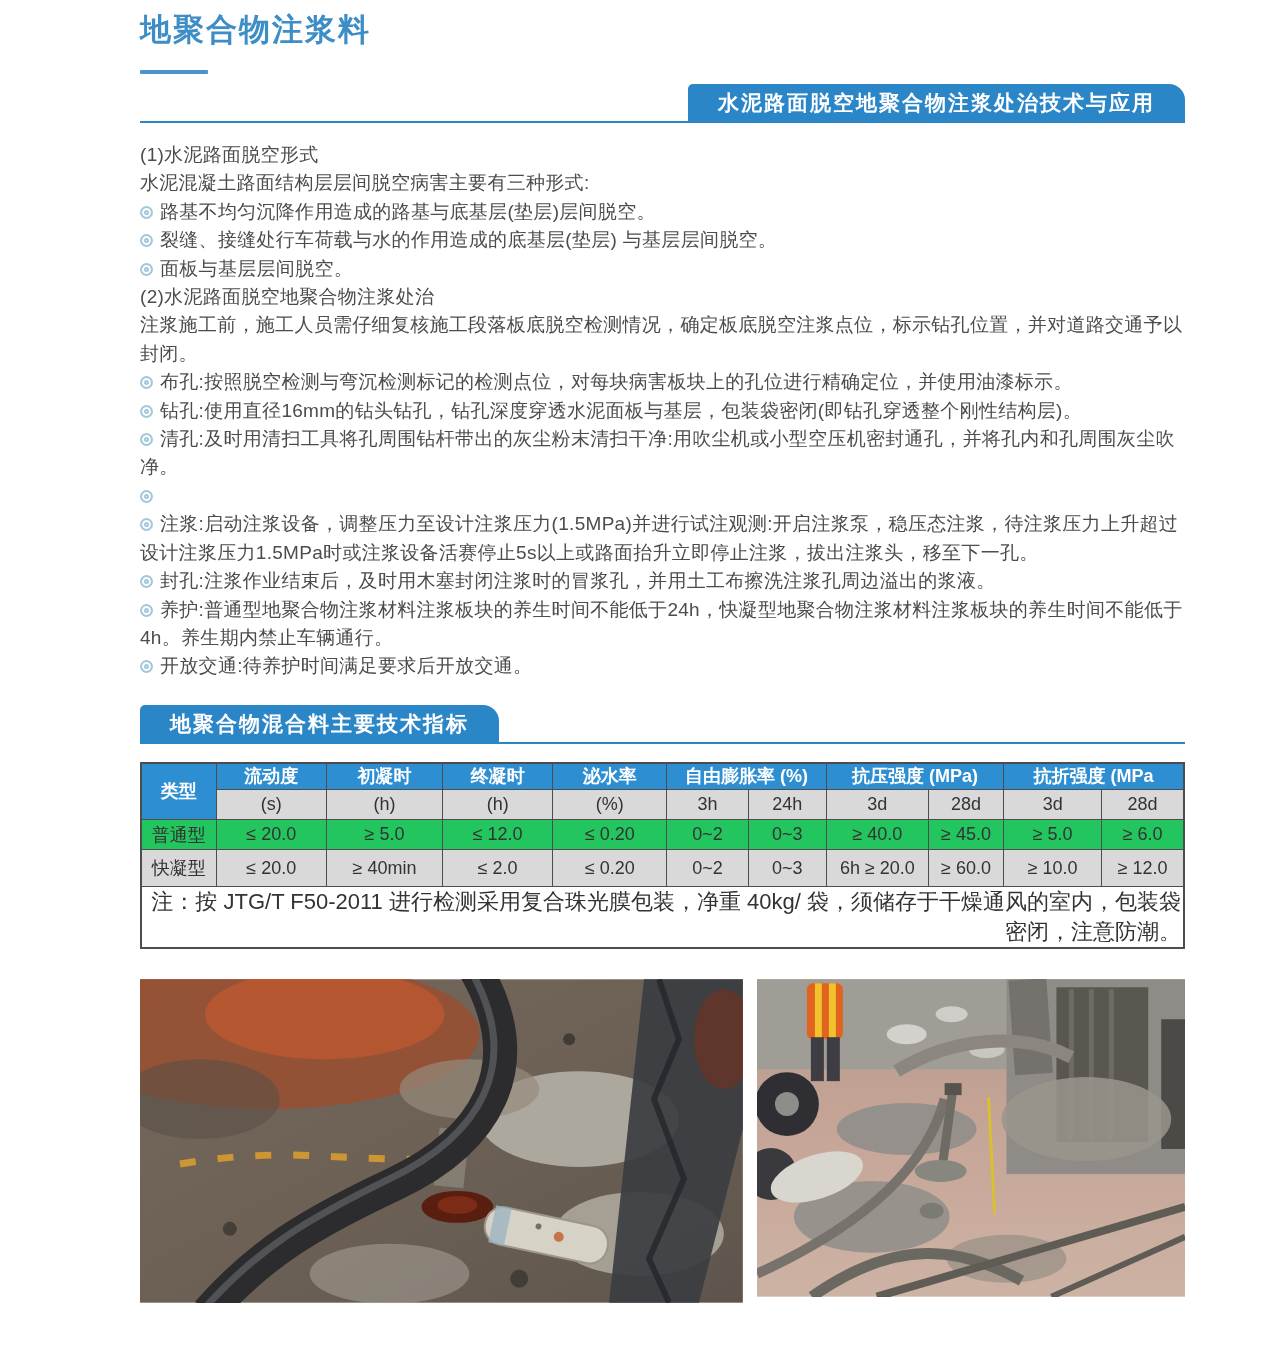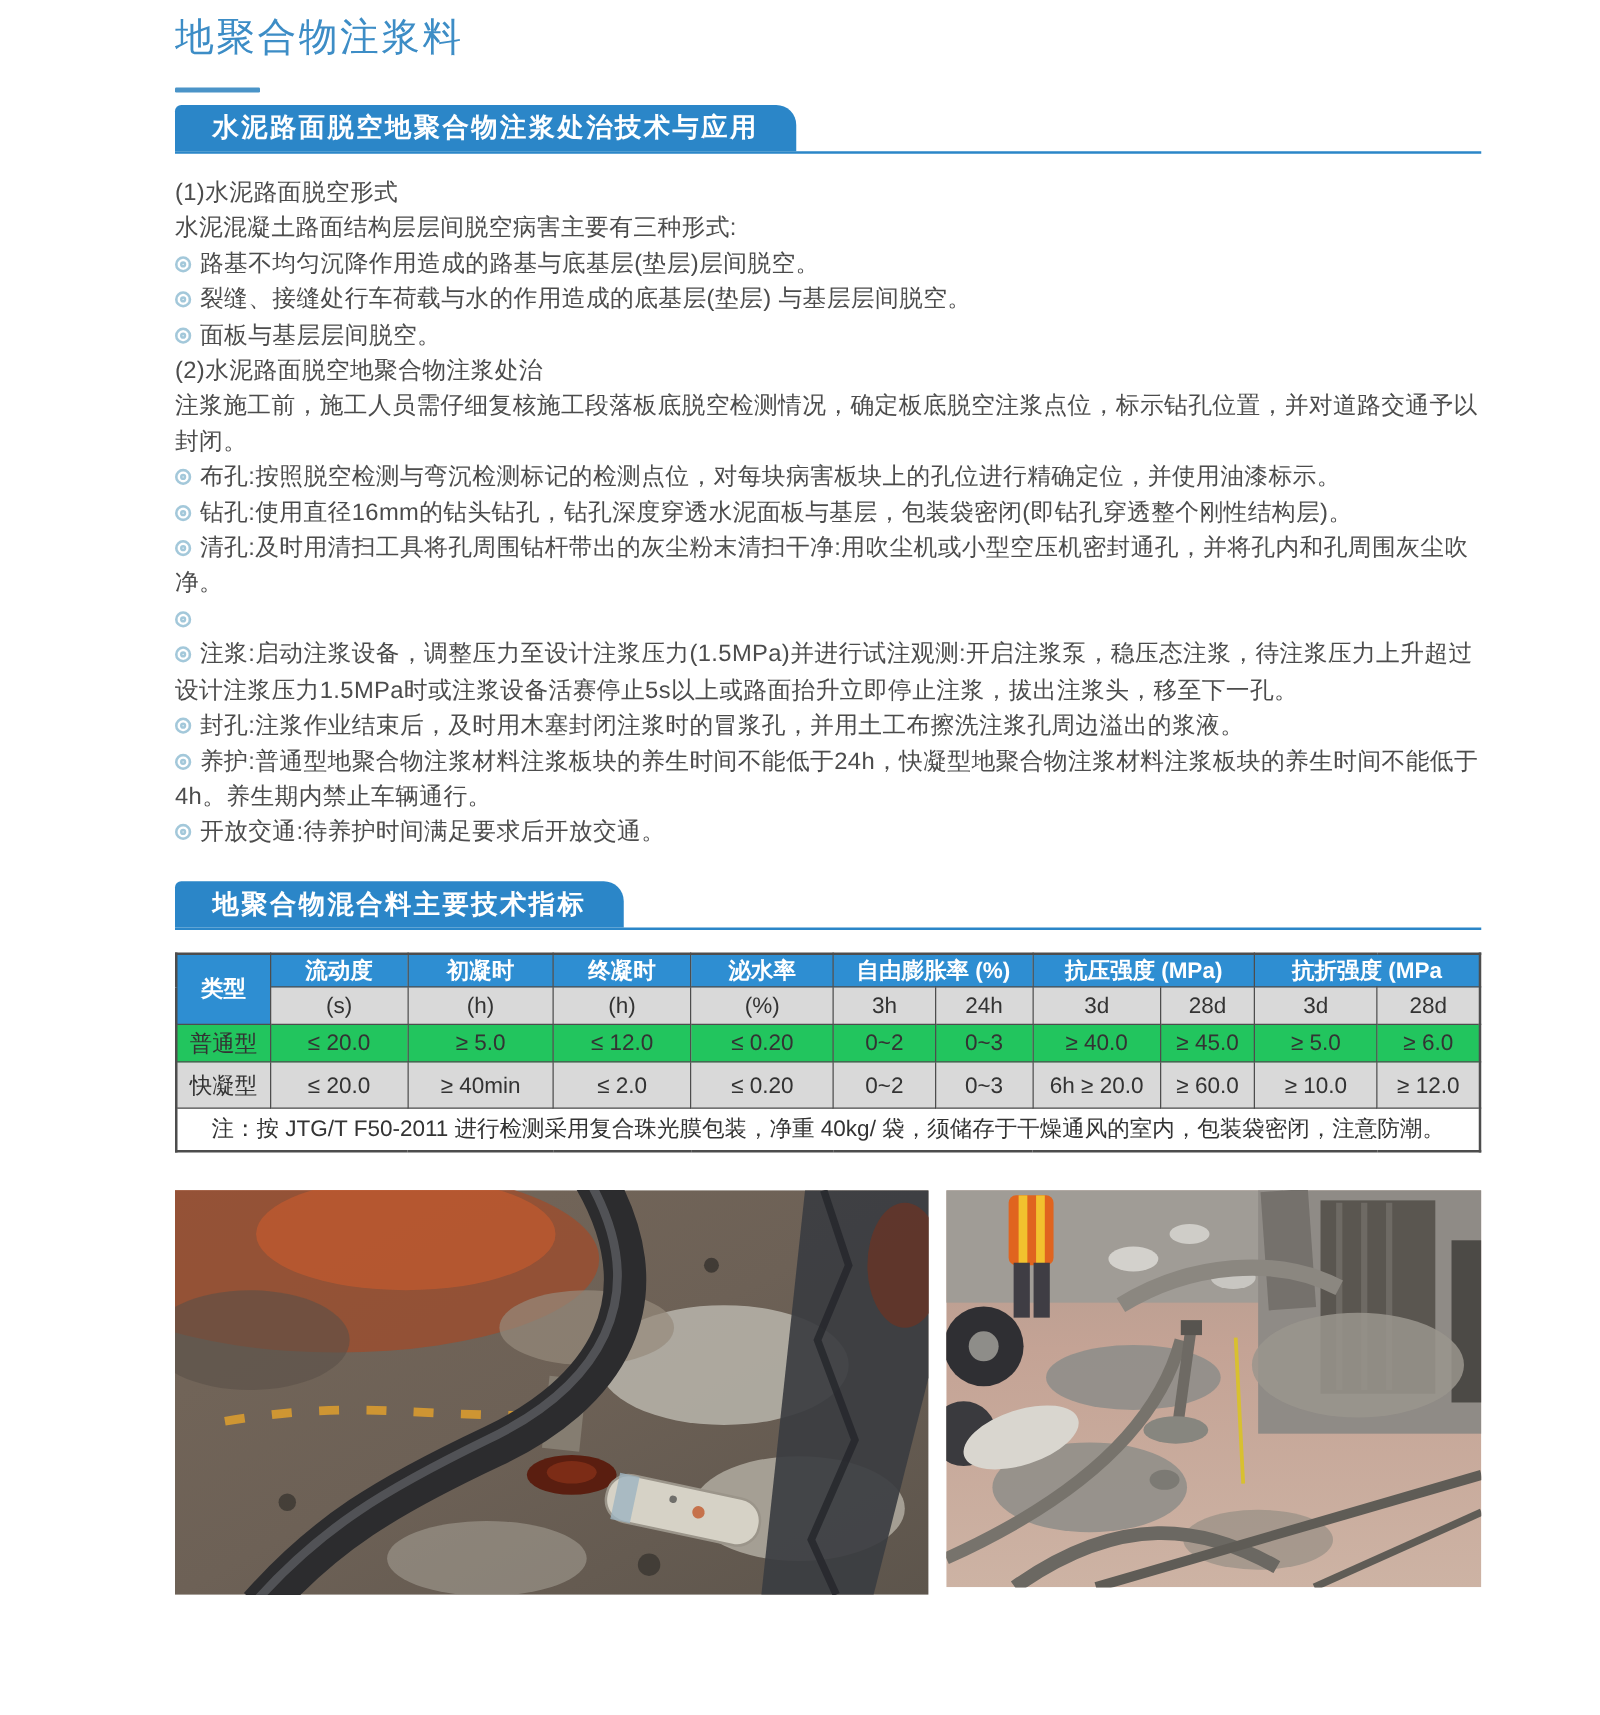--- a/index.html
+++ b/index.html
@@ -8,41 +8,41 @@
     width:1280px; height:1372px; overflow:hidden;
     font-family:"Liberation Sans","DejaVu Sans",sans-serif;
     color:#454545;
   }
   .page { position:relative; width:1280px; height:1372px; background:#fff; }
   .content { padding:0 95px 0 140px; }
 
   
   .page-title {
     margin-top:10px;
-    font-size:31px; line-height:40px; font-weight:normal;
+    font-size:31px; line-height:40px; font-weight:bold;
     color:#3d8dc6; letter-spacing:2px;
   }
   .title-dash {
     margin-top:20px;
     width:68px; height:4px; background:#4a94c8; border-radius:1px;
   }
 
   
   .intro {
     margin-top:40px;
     font-size:19px; line-height:38px; color:#4c4c4c;
     text-indent:2em; letter-spacing:0.5px;
   }
 
   
   .banner-row {
     display:flex; align-items:flex-end;
     border-bottom:2px solid #2b86c8;
   }
-  .banner-row.first { margin-top:10px; }
+  .banner-row.first { margin-top:10px;justify-content:flex-end; }
   .banner-row.second { margin-top:24px; }
   .banner-tab {
     background:#2b86c8; color:#ffffff;
     font-size:21px; font-weight:bold; letter-spacing:2px;
     height:37px; line-height:37px; padding:0 30px;
     border-radius:5px 16px 0 0;
   }
 
   
   .body-lines { margin-top:18px; }
@@ -71,21 +71,21 @@
   }
   table.spec tr.hrow1 th {
     background:#2e8ed2; color:#ffffff; font-weight:bold; height:27px;
   }
   table.spec th.corner {
     background:#2e8ed2; color:#ffffff; font-weight:bold;
   }
   table.spec tr.hrow2 td { background:#d9d9d9; height:30px; }
   table.spec tr.drow1 td { background:#22c55e; height:30px; }
   table.spec tr.drow2 td { background:#d9d9d9; height:37px; }
-  table.spec tr.noterow td { background:#ffffff; height:34px; font-size:18px; }
+  table.spec tr.noterow td { background:#ffffff; height:34px; font-size:22px;text-align:right; }
 
   
   .photos { margin-top:30px; display:flex; gap:14px; }
   .photo { display:block; }
 </style>
 </head>
 <body>
 
 <div class="page">
   <div class="content">

